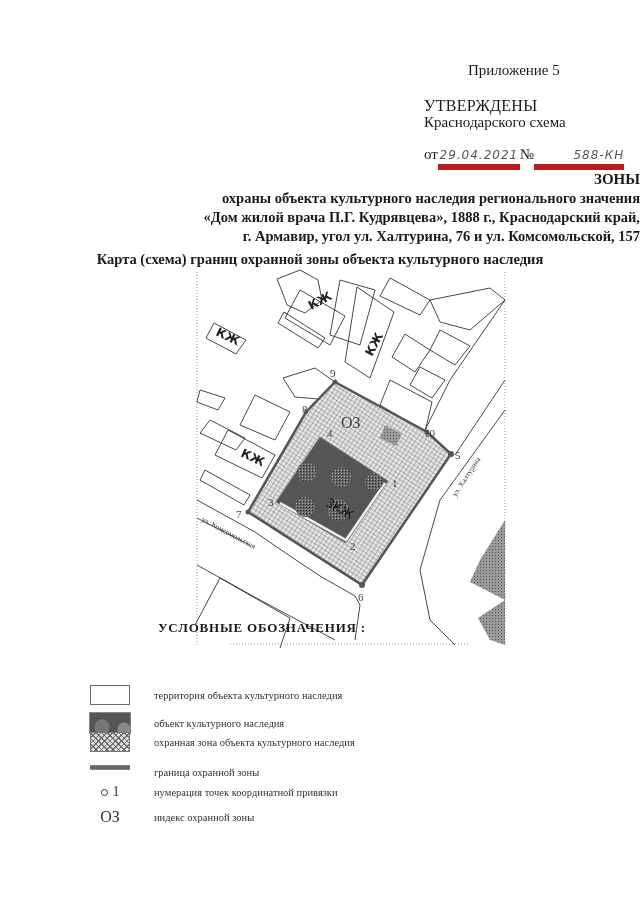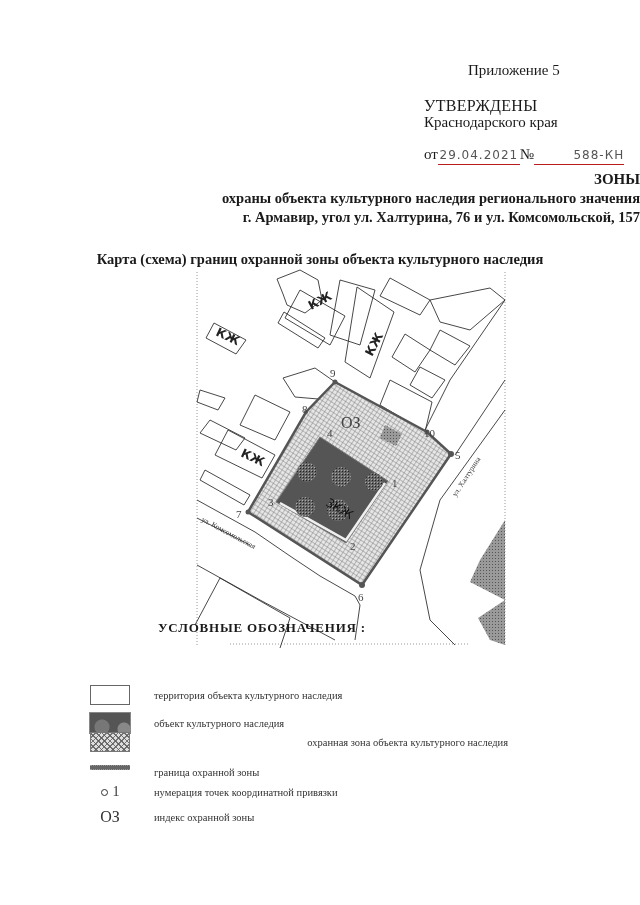--- a/index.html
+++ b/index.html
@@ -3,22 +3,22 @@
 <meta charset="utf-8">
 <style>
   html, body { margin:0; padding:0; background:#ffffff; }
   body { width:640px; height:905px; position:relative; overflow:hidden;
          font-family:"Liberation Serif", "DejaVu Serif", serif; color:#1a1a1a; }
   .abs { position:absolute; }
   .appendix { left:424px; top:62px; font-size:15px;margin-left:44px; }
   .approved { left:424px; top:97px; font-size:15px; line-height:17px; }
   .approved .big { font-size:16px; letter-spacing:0.3px; }
   .approved .row { white-space:nowrap; }
-  .hw { font-family:"DejaVu Sans", sans-serif; font-size:12px; color:#555;
-        border-bottom:1px solid #b91c1c; display:inline-block; letter-spacing:1px;margin-top:16px; }
+  .hw { font-family:"DejaVu Sans", sans-serif; font-style:italic; font-size:12px; color:#555;
+        border-bottom:6px solid #b91c1c; display:inline-block; letter-spacing:1px;margin-top:16px; }
   .hw.date { width:82px; text-align:center; }
   .hw.num { width:90px; text-align:right; }
   .title-block { left:0; width:640px; top:170px; text-align:right; font-weight:bold; font-size:14.5px; line-height:19px; }
   .title-block .zones { font-size:15px; }
   .map-title { left:0; width:640px; top:251px; text-align:center; font-weight:bold; font-size:14.5px; }
   .map { left:195px; top:268px; width:312px; height:380px; overflow:hidden; }
   .legend-title { left:158px; top:620px; font-weight:bold; font-size:13px; letter-spacing:0.8px; }
   .legend-row { left:88px; height:22px; width:420px; display:flex; align-items:center; }
   .legend-row .sym { width:44px; height:22px; display:flex; align-items:center; justify-content:center; margin-right:22px; flex:none; }
   .legend-row .txt { font-size:10.5px; color:#333; }
@@ -34,29 +34,30 @@
   .sym-point .dot { display:inline-block; width:5px; height:5px; border:1.5px solid #333; border-radius:50%; margin-right:5px; vertical-align:middle; }
   .sym-index { font-size:16px; color:#333; }
 </style>
 </head>
 <body>
 
 <div class="abs appendix">Приложение 5</div>
 
 <div class="abs approved">
   <div class="big">УТВЕРЖДЕНЫ</div>
-  <div class="row">Краснодарского края</div>
+  <div class="row">Краснодарского схема</div>
   <div class="row">
     <span>от</span><span class="hw date">29.04.2021</span><span>№</span><span class="hw num">588-КН</span>
   </div>
 </div>
 
 <div class="abs title-block">
   <div class="zones">ЗОНЫ</div>
   <div>охраны объекта культурного наследия регионального значения</div>
+  <div>«Дом жилой врача П.Г. Кудрявцева», 1888 г., Краснодарский край,</div>
   <div>г. Армавир, угол ул. Халтурина, 76 и ул. Комсомольской, 157</div>
 </div>
 
 <div class="abs map-title">Карта (схема) границ охранной зоны объекта культурного наследия</div>
 
 <div class="abs map">
   <svg width="312" height="380" viewBox="195 268 312 380" xmlns="http://www.w3.org/2000/svg">
     <defs>
       <pattern id="hatch" width="4" height="4" patternUnits="userSpaceOnUse" patternTransform="rotate(33)">
         <rect width="4" height="4" fill="#e6e6e6"></rect>
@@ -170,21 +171,21 @@
       <div class="sym-object"></div>
     </div>
   <span class="txt">объект культурного наследия</span>
 </div>
 <div class="abs legend-row" style="top:684px;">
   <div class="sym">
       <div class="sym-territory"></div>
     </div>
   <span class="txt">территория объекта культурного наследия</span>
 </div>
-<div class="abs legend-row" style="top:731px;justify-content:space-between;">
+<div class="abs legend-row" style="top:731px;">
   <div class="sym">
       <div class="sym-zone">
         <div class="sym-zone-inner"></div>
       </div>
     </div>
   <span class="txt">охранная зона объекта культурного наследия</span>
 </div>
 <div class="abs legend-row" style="top:756px;align-items:flex-end;">
   <div class="sym">
       <div class="sym-line"></div>

